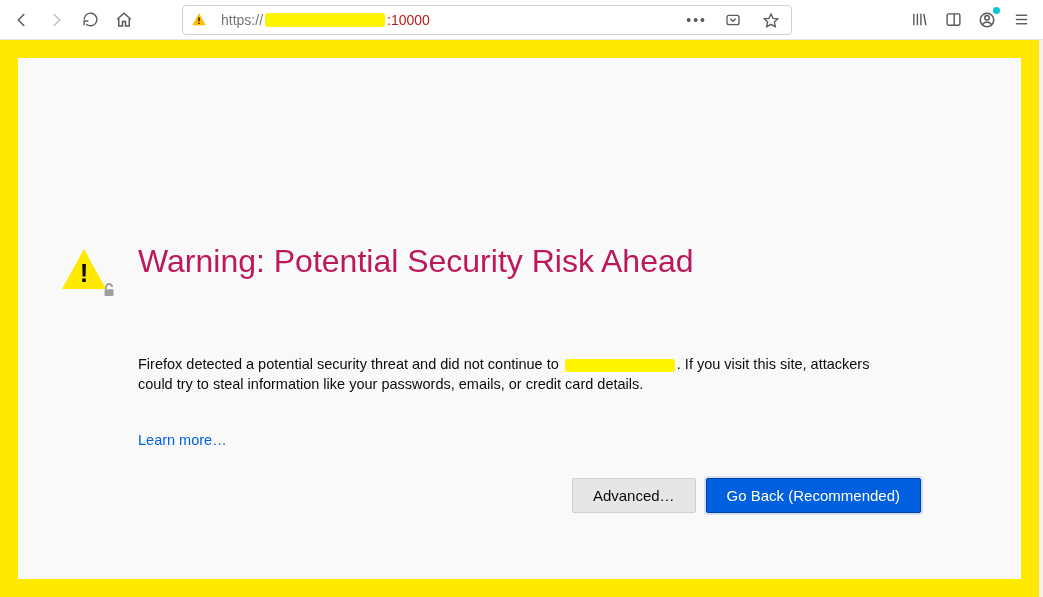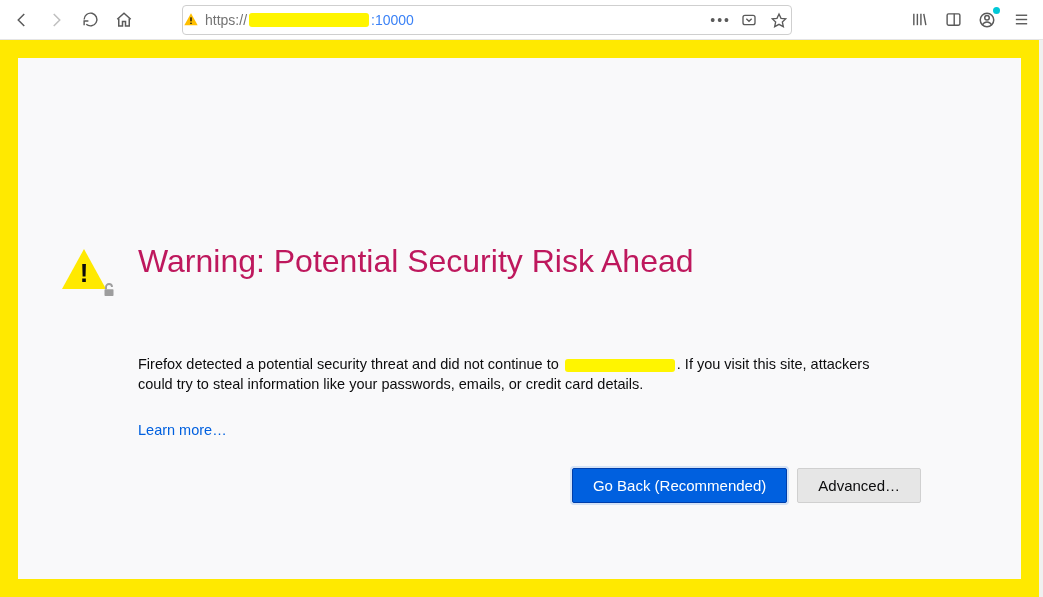--- a/index.html
+++ b/index.html
@@ -20,32 +20,32 @@
   .tb-btn.disabled { color: #bfbfbf; }
   .tb-btn svg { stroke: currentColor; }
   .urlbar {
     flex: 0 0 610px;
     margin-left: 40px;
     height: 30px;
     display: flex; align-items: center;
     border: 1px solid #cfcfcf;
     border-radius: 4px;
     background: #fff;
-    padding: 0 0;
-    gap: 6px;
+    padding: 0 8px;
+    gap: 14px;
   }
   .urlbar-lock { width: 16px; height: 16px; display:flex; align-items:center; justify-content:center; }
   .urlbar-text { flex: 1; font-size: 14px; color: #737373; white-space: nowrap; overflow: hidden; display:flex; align-items:center; }
   .urlbar-text .scheme { color:#737373; }
   .urlbar-text .redact {
     display:inline-block; width:120px; height:14px;
     background: #fff500; border-radius: 3px;
     margin: 0 2px;
   }
-  .urlbar-text .port { color:#3b82f6; }
+  .urlbar-text .port { color:#b91c1c; }
   .spacer { flex: 1; }
   .right-icons { display: flex; align-items: center; gap: 2px; margin-left: 6px; }
   .dots-icon { letter-spacing: 2px; font-size:14px; color:#5a5a5a; }
   
   .page-wrap {
     position: absolute; left:0; right:4px; top:40px; bottom:0;
     background: #ffe900;
     padding: 18px;
   }
   .page-inner {
@@ -88,21 +88,21 @@
     margin-top: 60px; margin-left: 76px;
     font-size: 14.5px; color:#0c0c0d; line-height: 1.35;
     max-width: 760px;
   }
   .body-text .redact2 {
     display:inline-block; width:110px; height:13px;
     background:#fff500; border-radius:3px;
     vertical-align:middle; margin:0 2px;
   }
   .learn {
-    margin-top: 28px; margin-left: 76px;
+    margin-top: 38px; margin-left: 76px;
     font-size: 14.5px; color:#0060df;
   }
   .buttons {
     margin-top: 30px; margin-left: 76px;
     display:flex; justify-content:flex-end; gap:10px;
     max-width: 790px;
   }
   .btn {
     font-size: 15px; padding: 8px 20px;
     border-radius: 2px;
@@ -231,20 +231,20 @@
       </div>
 
       <p class="body-text">
         <span>Firefox detected a potential security threat and did not continue to</span>
         <span class="redact2"></span><span>. If you visit this site, attackers could try to steal information like your passwords, emails, or credit card details.</span>
       </p>
 
       <div class="learn">Learn more…</div>
 
       <div class="buttons">
+        <button class="btn btn-secondary">Advanced…</button>
         <button class="btn btn-primary">Go Back (Recommended)</button>
-        <button class="btn btn-secondary">Advanced…</button>
       </div>
 
     </div>
 
   </div>
 </div>
 
 </body></html>

